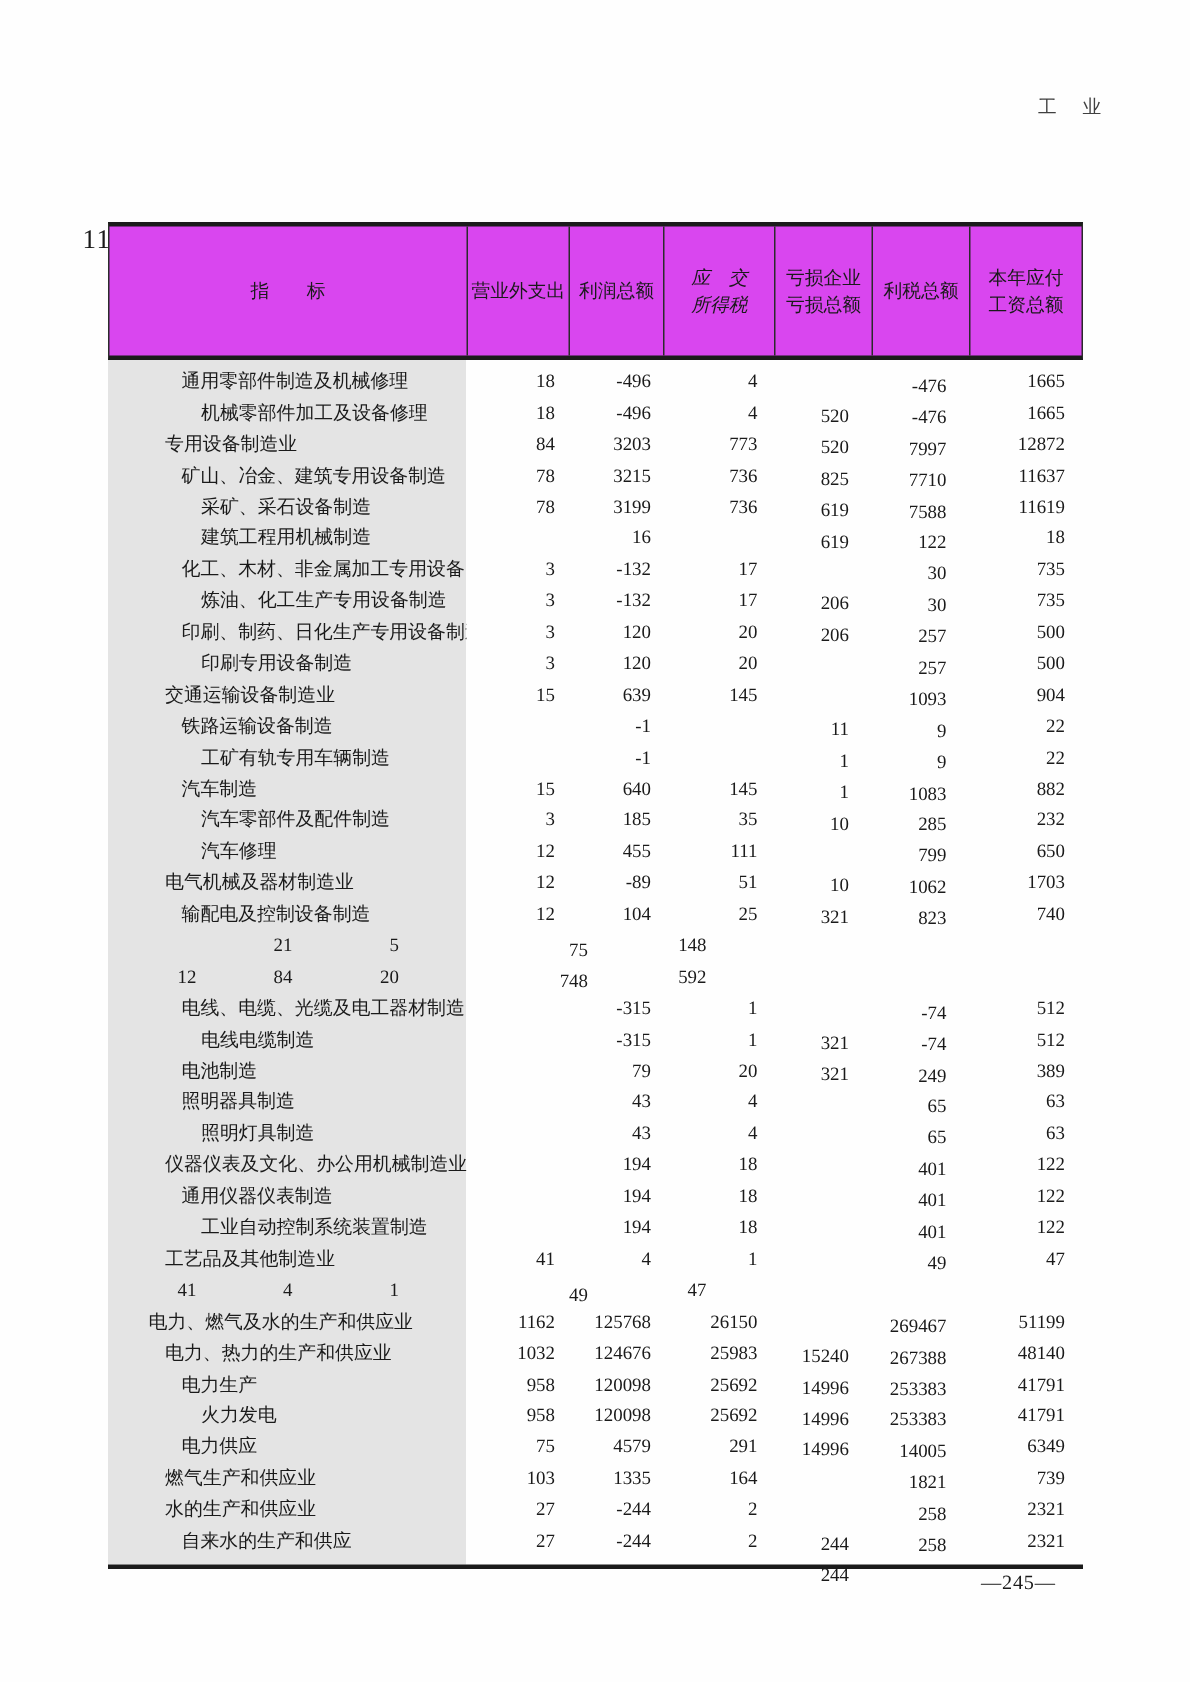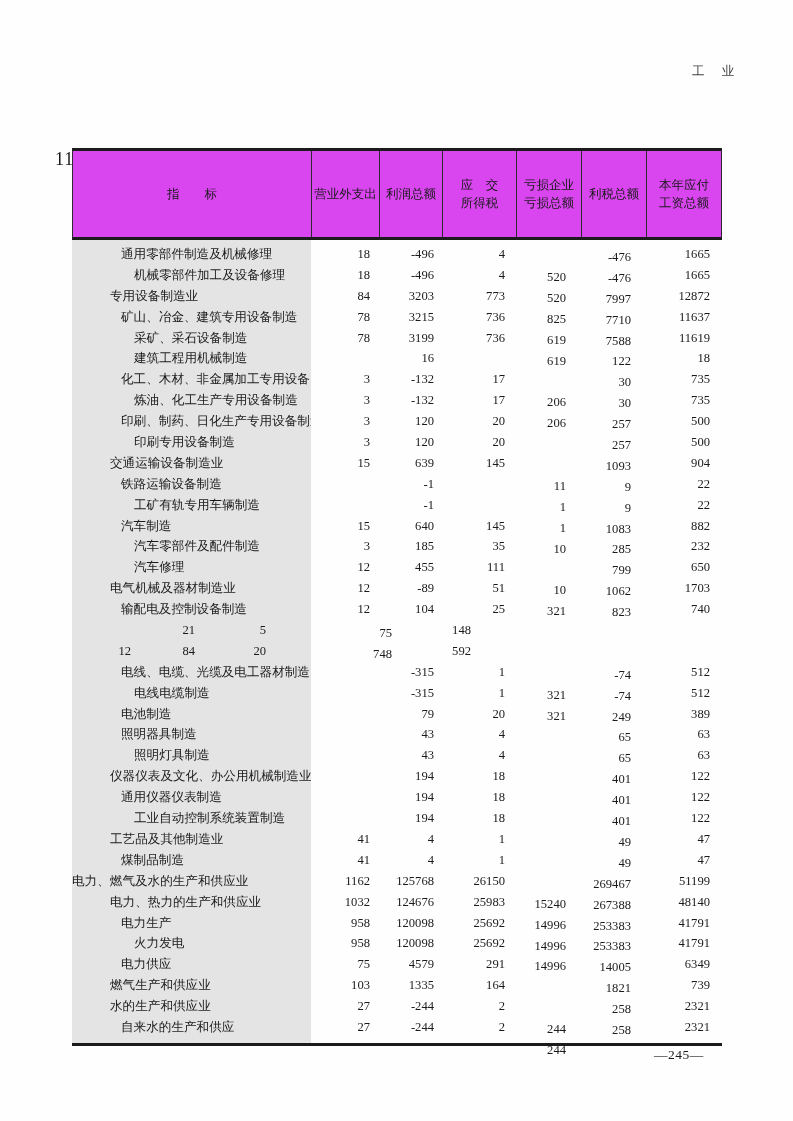--- a/index.html
+++ b/index.html
@@ -37,36 +37,36 @@
     box-sizing:border-box;
     display:flex;flex-direction:column;
     align-items:center;justify-content:center;
     font-size:12.5px;line-height:18px;
     white-space:nowrap;
   }
   .th + .th{border-left:1px solid #2b2b2b;}
   .hc1{width:238px;}
   .hc2{width:68px;}
   .hc3{width:63px;}
-  .hc4{width:74px;}
+  .hc4{width:74px;font-style:italic;}
   .hc5{width:65px;}
   .hc6{width:65px;}
   .hc7{width:75px;}
   .tbody{
     box-sizing:border-box;
     border-bottom:3px solid #1b1b1b;
     padding:4px 0 5px 0;
     background:linear-gradient(90deg,#e4e4e4 239px,rgba(0,0,0,0) 239px);
   }
   .trow{display:flex;height:20.9px;line-height:20.9px;font-size:12.6px;}
   .td-label{
     box-sizing:border-box;width:239px;
     white-space:nowrap;overflow:hidden;
   }
-  .lv0{}
+  .lv0{padding-left:27px;}
   .lv1{padding-left:38px;}
   .lv2{padding-left:49px;}
   .lv3{padding-left:62px;}
   .td-num{
     box-sizing:border-box;text-align:right;white-space:nowrap;
     font-size:12.6px;
   }
   .n1{width:68px;padding-right:9px;}
   .n2{width:63px;padding-right:8px;}
   .n3{width:74px;padding-right:11px;}
@@ -368,21 +368,20 @@
         <div class="trow">
           <div class="td-label lv1">工艺品及其他制造业</div>
           <div class="td-num n1">41</div>
           <div class="td-num n2">4</div>
           <div class="td-num n3">1</div>
           <div class="td-num n4"></div>
           <div class="td-num n5">49</div>
           <div class="td-num n6">47</div>
         </div>
         <div class="trow">
-          <div class="td-label lv2">煤制品制造</div>
           <div class="td-num n1">41</div>
           <div class="td-num n2">4</div>
           <div class="td-num n3">1</div>
           <div class="td-num n4"></div>
           <div class="td-num n5">49</div>
           <div class="td-num n6">47</div>
         </div>
         <div class="trow">
           <div class="td-label lv0">电力、燃气及水的生产和供应业</div>
           <div class="td-num n1">1162</div>

